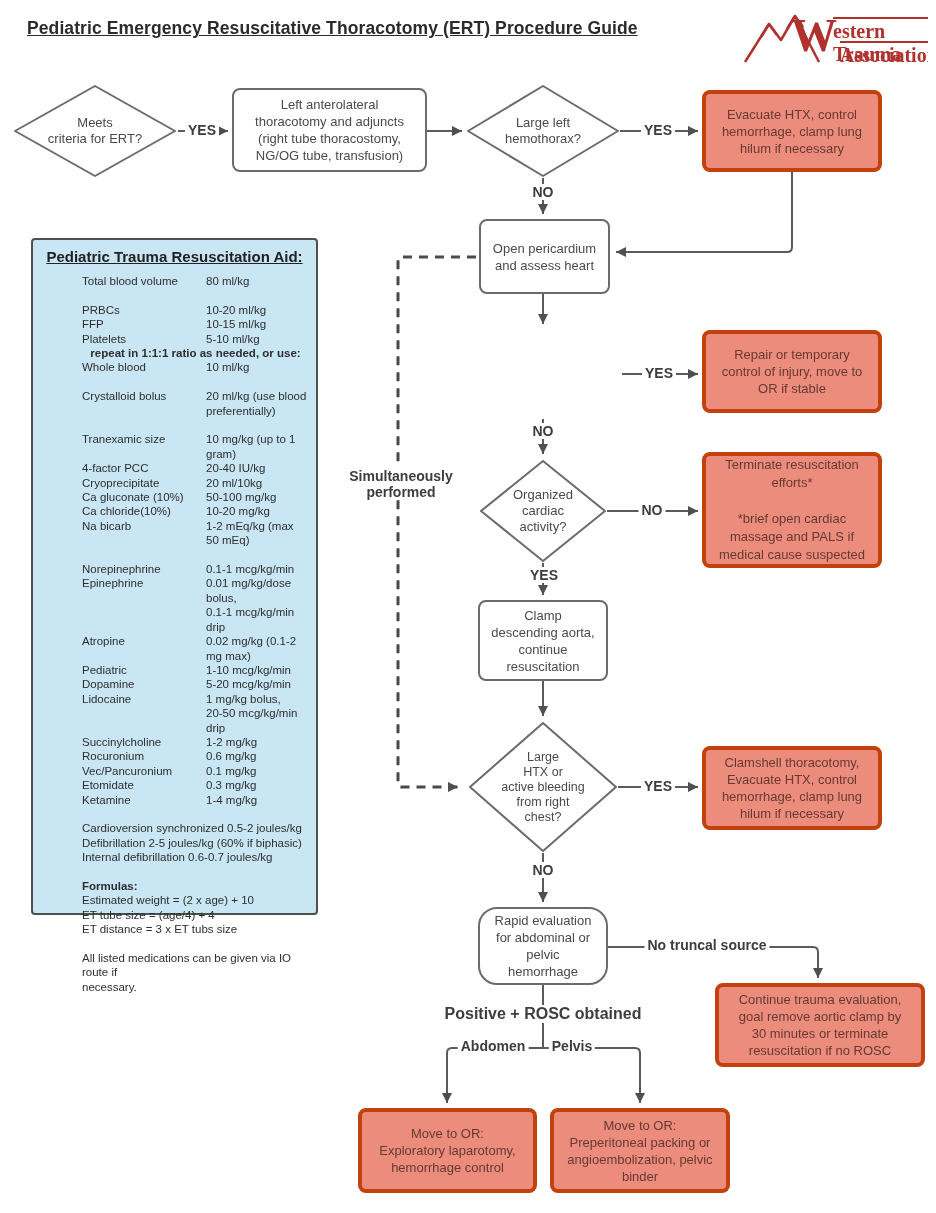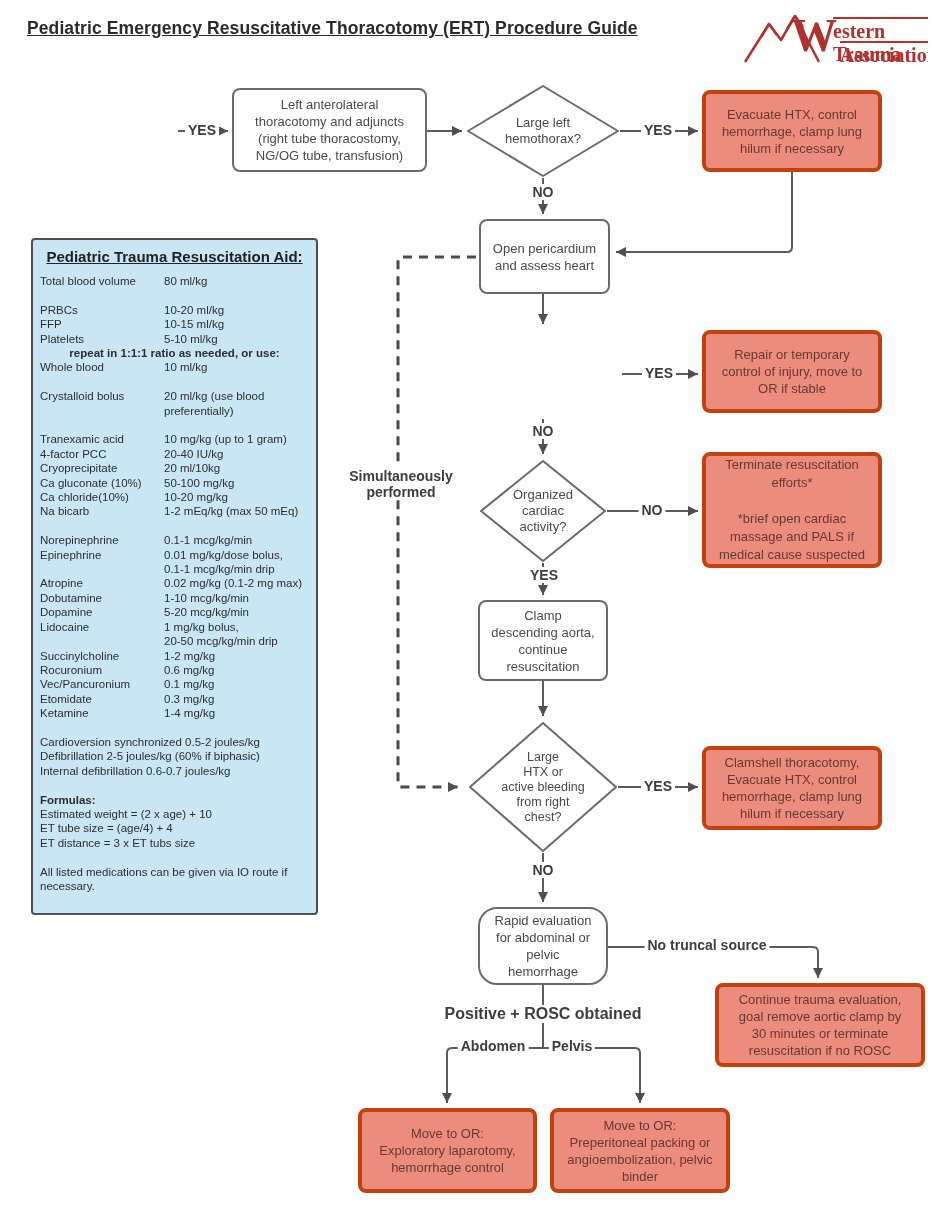--- a/index.html
+++ b/index.html
@@ -36,21 +36,21 @@
        font-weight:700;font-size:14px;padding:0 3px;text-align:center;white-space:pre-line;}
   .lbl-big{font-size:16px;}
 
   
   .aid{position:absolute;left:31px;top:238px;width:287px;height:677px;box-sizing:border-box;
        background:#c9e6f5;border:2px solid #4f4f4f;border-radius:4px;color:#2e2e2e;
        padding:8px 7px 6px 7px;}
   .aid-title{font-size:15px;font-weight:700;text-decoration:underline;text-align:center;
              color:#222;margin-bottom:9px;}
   .aid-row{display:flex;line-height:14.4px;min-height:14.4px;font-size:11.5px;}
-  .aid-label{flex:0 0 124px;}
+  .aid-label{flex:0 0 124px;margin-left:42px;}
   .aid-value{flex:1;}
   .row-centerbold .aid-label{flex:1;text-align:center;font-weight:700;}
   .row-full .aid-label{flex:1;}
   .row-bold .aid-label{flex:1;font-weight:700;}
   .row-blank .aid-label,.row-blank .aid-value{visibility:hidden;}
 </style>
 </head>
 <body>
 
 <div class="canvas">
@@ -93,20 +93,27 @@
         <path d="M 2,52 L 26,14 L 38,30 L 52,6 L 76,52"></path>
         <path d="M 18,27 L 26,14 L 34,25"></path>
         <path d="M 44,19 L 52,6 L 60,17"></path>
       </g>
     </svg>
     <span class="dropcap">W</span>
     <span class="l1">estern Trauma</span>
     <span class="l2">Association</span>
   </div>
 
+  <div class="node diamond" style="left:13px;top:84px;width:164px;height:94px;">
+    <svg width="164" height="94">
+        <polygon points="82,2 162,47 82,92 2,47" fill="#ffffff" stroke="#6b6b6b" stroke-width="2" stroke-linejoin="round"></polygon>
+      </svg>
+    <div class="dtext pre">Meets
+criteria for ERT?</div>
+  </div>
 
   <div class="node diamond" style="left:466px;top:84px;width:154px;height:94px;">
     <svg width="154" height="94">
         <polygon points="77,2 152,47 77,92 2,47" fill="#ffffff" stroke="#6b6b6b" stroke-width="2" stroke-linejoin="round"></polygon>
       </svg>
     <div class="dtext pre">Large left
 hemothorax?</div>
   </div>
 
 
@@ -241,21 +248,21 @@
           <span class="aid-label"></span>
           <span class="aid-value">preferentially)</span>
         </div>
 
         <div class="aid-row row-blank">
           <span class="aid-label"></span>
           <span class="aid-value"></span>
         </div>
 
         <div class="aid-row row-pair">
-          <span class="aid-label">Tranexamic acid</span>
+          <span class="aid-label">Tranexamic size</span>
           <span class="aid-value">10 mg/kg (up to 1 gram)</span>
         </div>
 
         <div class="aid-row row-pair">
           <span class="aid-label">4-factor PCC</span>
           <span class="aid-value">20-40 IU/kg</span>
         </div>
 
         <div class="aid-row row-pair">
           <span class="aid-label">Cryoprecipitate</span>
@@ -296,21 +303,21 @@
           <span class="aid-label"></span>
           <span class="aid-value">0.1-1 mcg/kg/min drip</span>
         </div>
 
         <div class="aid-row row-pair">
           <span class="aid-label">Atropine</span>
           <span class="aid-value">0.02 mg/kg (0.1-2 mg max)</span>
         </div>
 
         <div class="aid-row row-pair">
-          <span class="aid-label">Dobutamine</span>
+          <span class="aid-label">Pediatric</span>
           <span class="aid-value">1-10 mcg/kg/min</span>
         </div>
 
         <div class="aid-row row-pair">
           <span class="aid-label">Dopamine</span>
           <span class="aid-value">5-20 mcg/kg/min</span>
         </div>
 
         <div class="aid-row row-pair">
           <span class="aid-label">Lidocaine</span>

